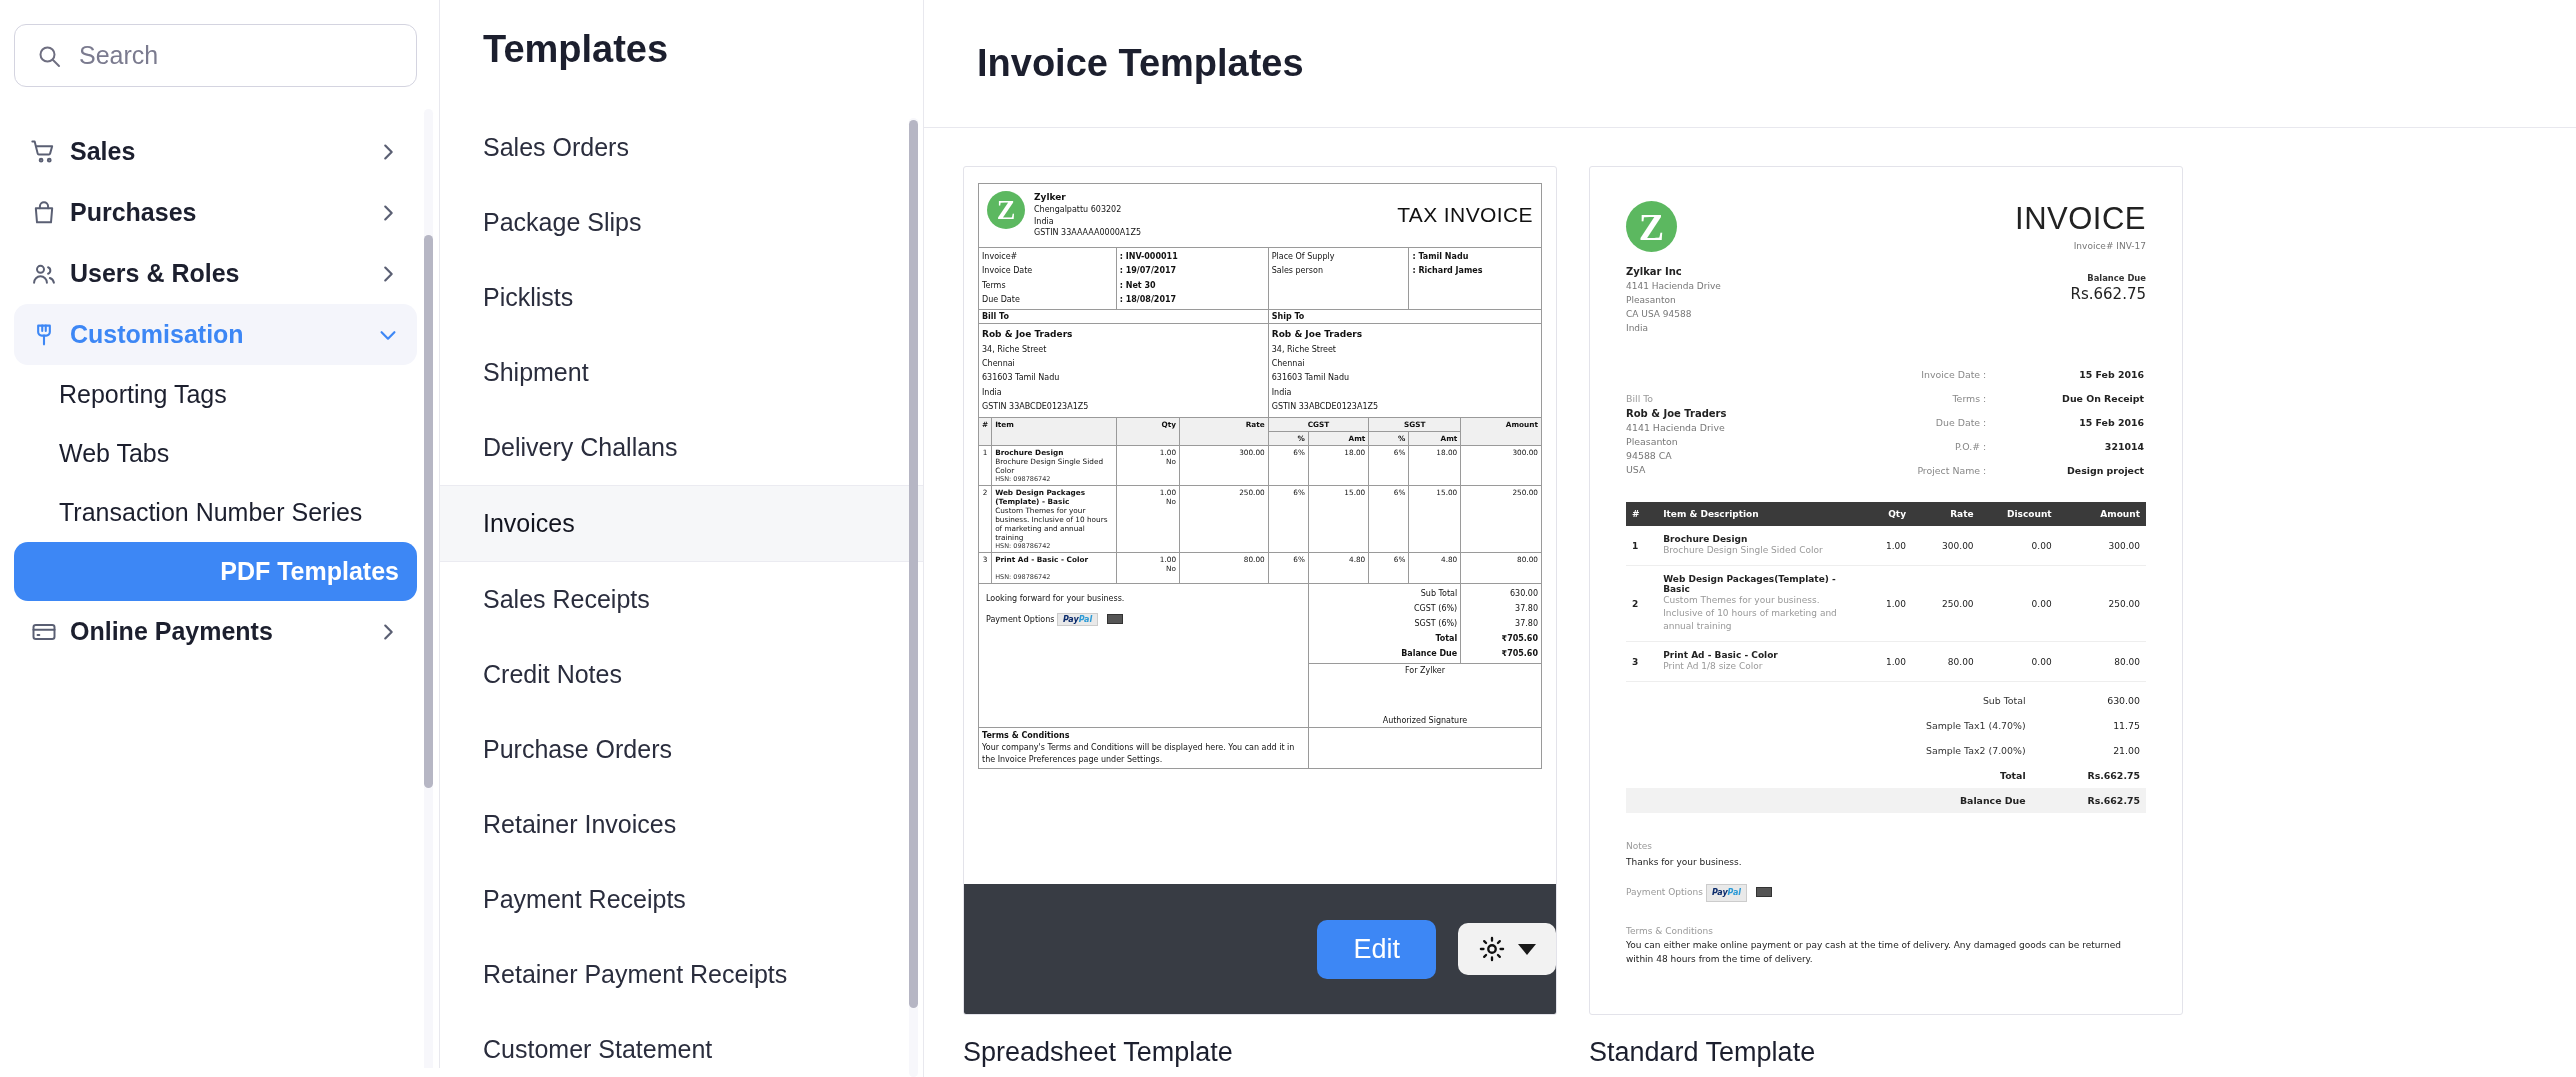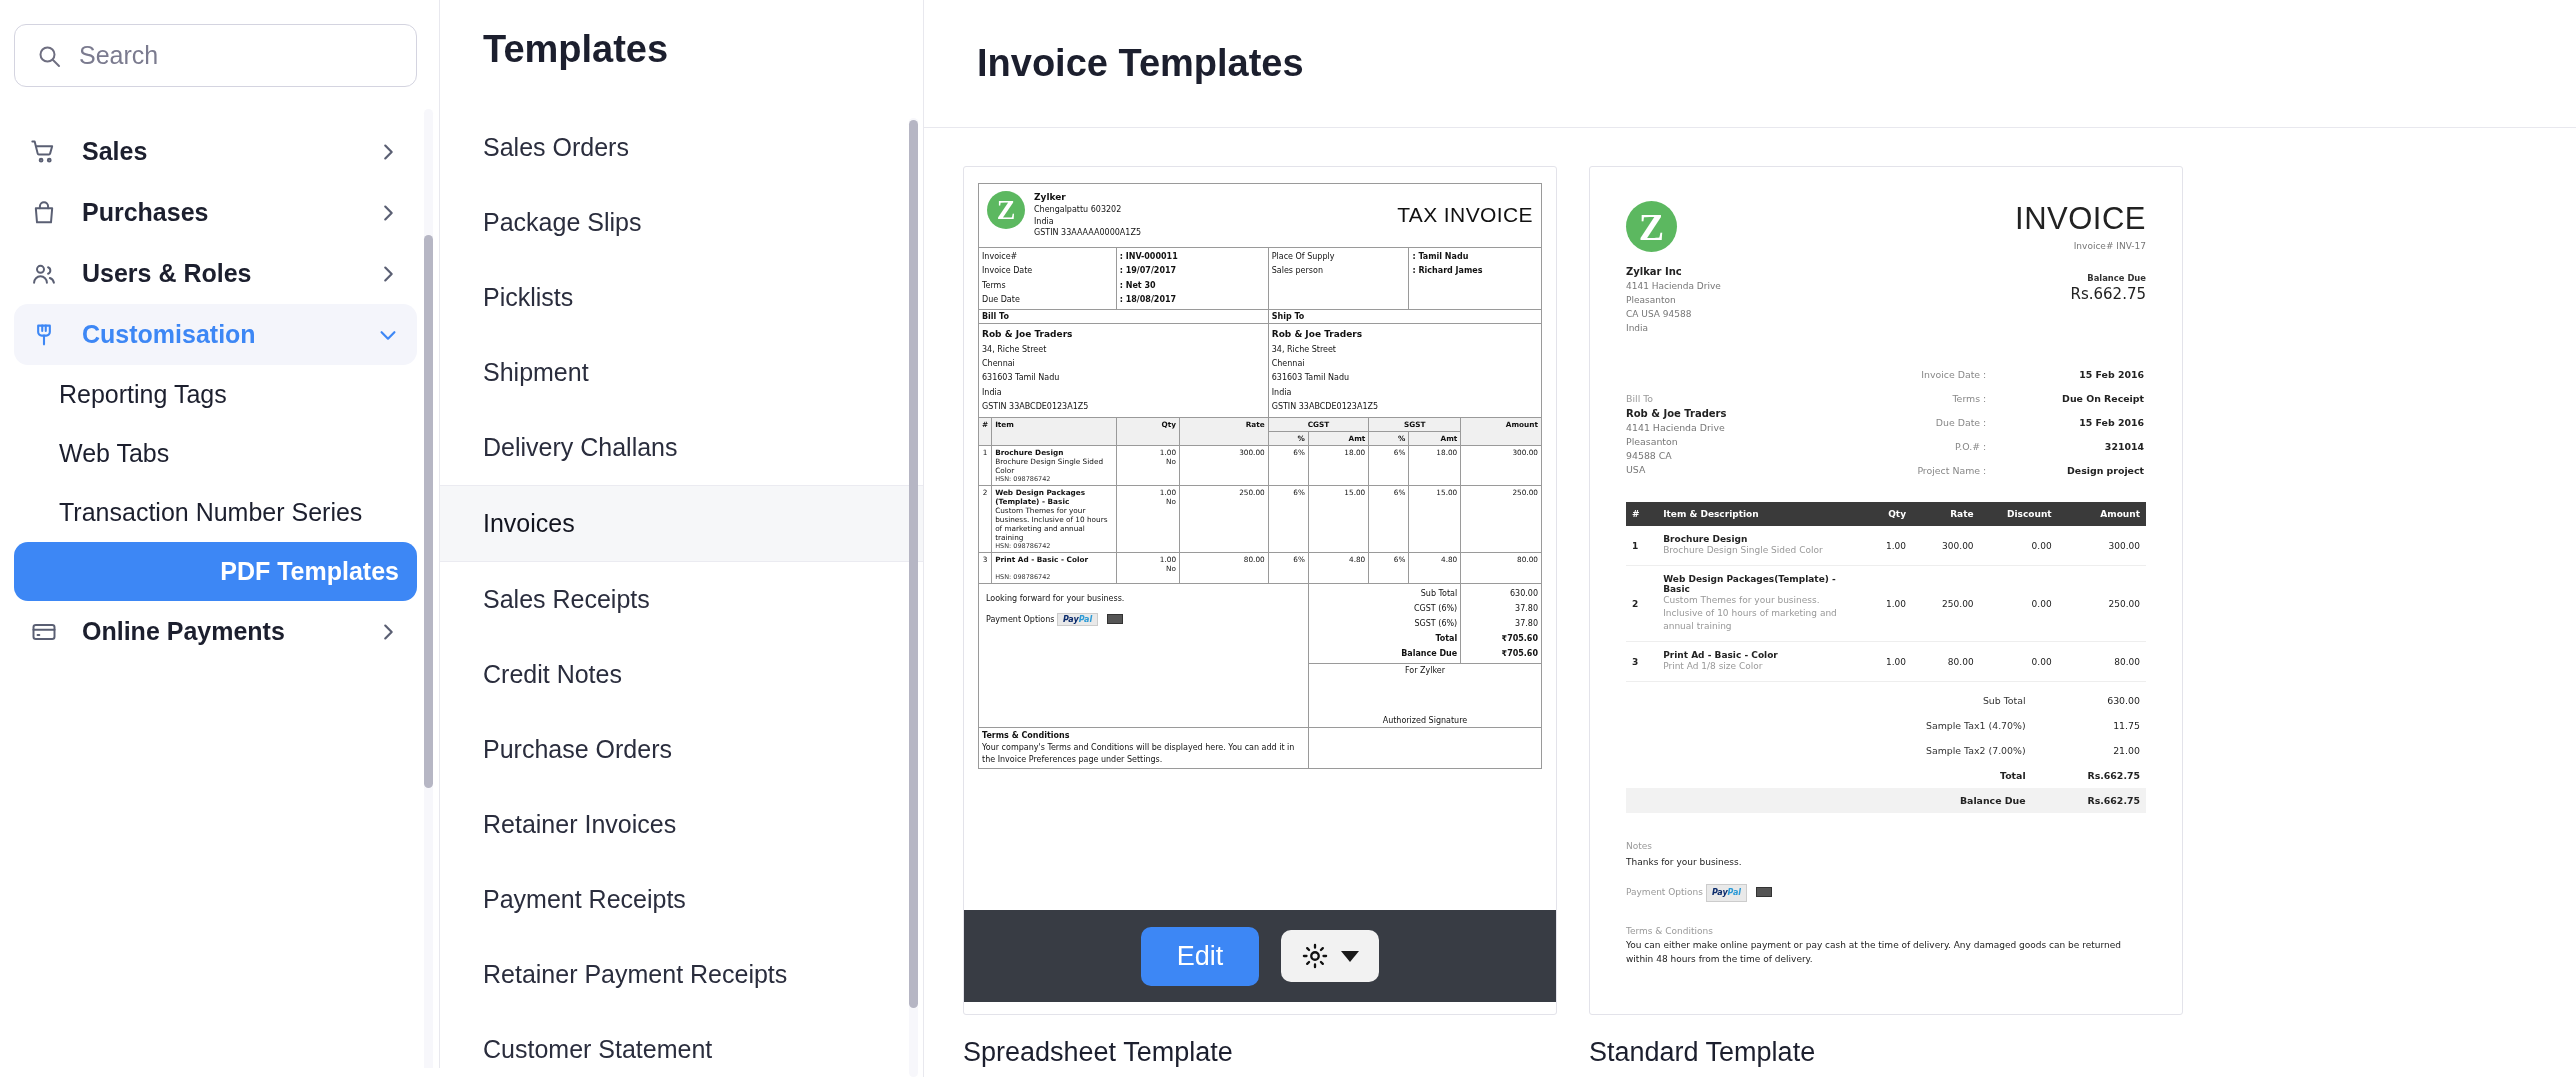--- a/index.html
+++ b/index.html
@@ -35,21 +35,21 @@
     border: 0; outline: 0; background: transparent;
     font-size: 25px; color: #6e6e80;
     font-family: "Liberation Sans", sans-serif;
     width: 100%;
   }
   .search-input::placeholder { color: #7b7b8f; }
 
   .nav { margin-top: 34px; }
   .nav-item {
     display: flex; align-items: center;
-    gap: 24px;
+    gap: 12px;
     margin: 0 22px 0 14px;
     padding: 14px 18px 14px 16px;
     border-radius: 14px;
     min-height: 57px;
     cursor: pointer;
   }
   .nav-item .ic { width: 28px; height: 28px; flex: 0 0 28px; display:block; }
   .nav-label {
     font-size: 25px; font-weight: 700; color: #1c1f2e;
     line-height: 1.32; flex: 1;
@@ -219,23 +219,23 @@
   .st-tot td { padding: 7px 6px; text-align: right; color: #222; }
   .st-tot td.lbl { color: #333; }
   .st-tot tr.hl td { background: #f2f2f2; font-weight: 700; }
   .st-tot tr.b td { font-weight: 700; }
   .st-notes { margin-top: 26px; font-size: 9px; line-height: 1.7; }
   .st-notes .lbl { color: #999; }
   .st-notes .val { color: #222; }
 
   
   .actionbar {
-    position: absolute; left: 0; right: 0; bottom: 12px;
-    height: 92px; background: #383c44;
-    display: flex; align-items: center; justify-content: center; gap: 22px;
+    position: absolute; left: 0; right: 0; bottom: 0;
+    height: 130px; background: #383c44;
+    display: flex; align-items: center; justify-content: flex-end; gap: 22px;
   }
   .btn-edit {
     background: #3d87f5; color: #fff; border: 0;
     border-radius: 10px; font-size: 27px; font-weight: 400;
     padding: 14px 36px; cursor: pointer;
     font-family: "Liberation Sans", sans-serif;
   }
   .btn-gear {
     background: #f2f2f2; border: 0; border-radius: 10px;
     padding: 12px 20px; display: flex; align-items: center; gap: 12px;

